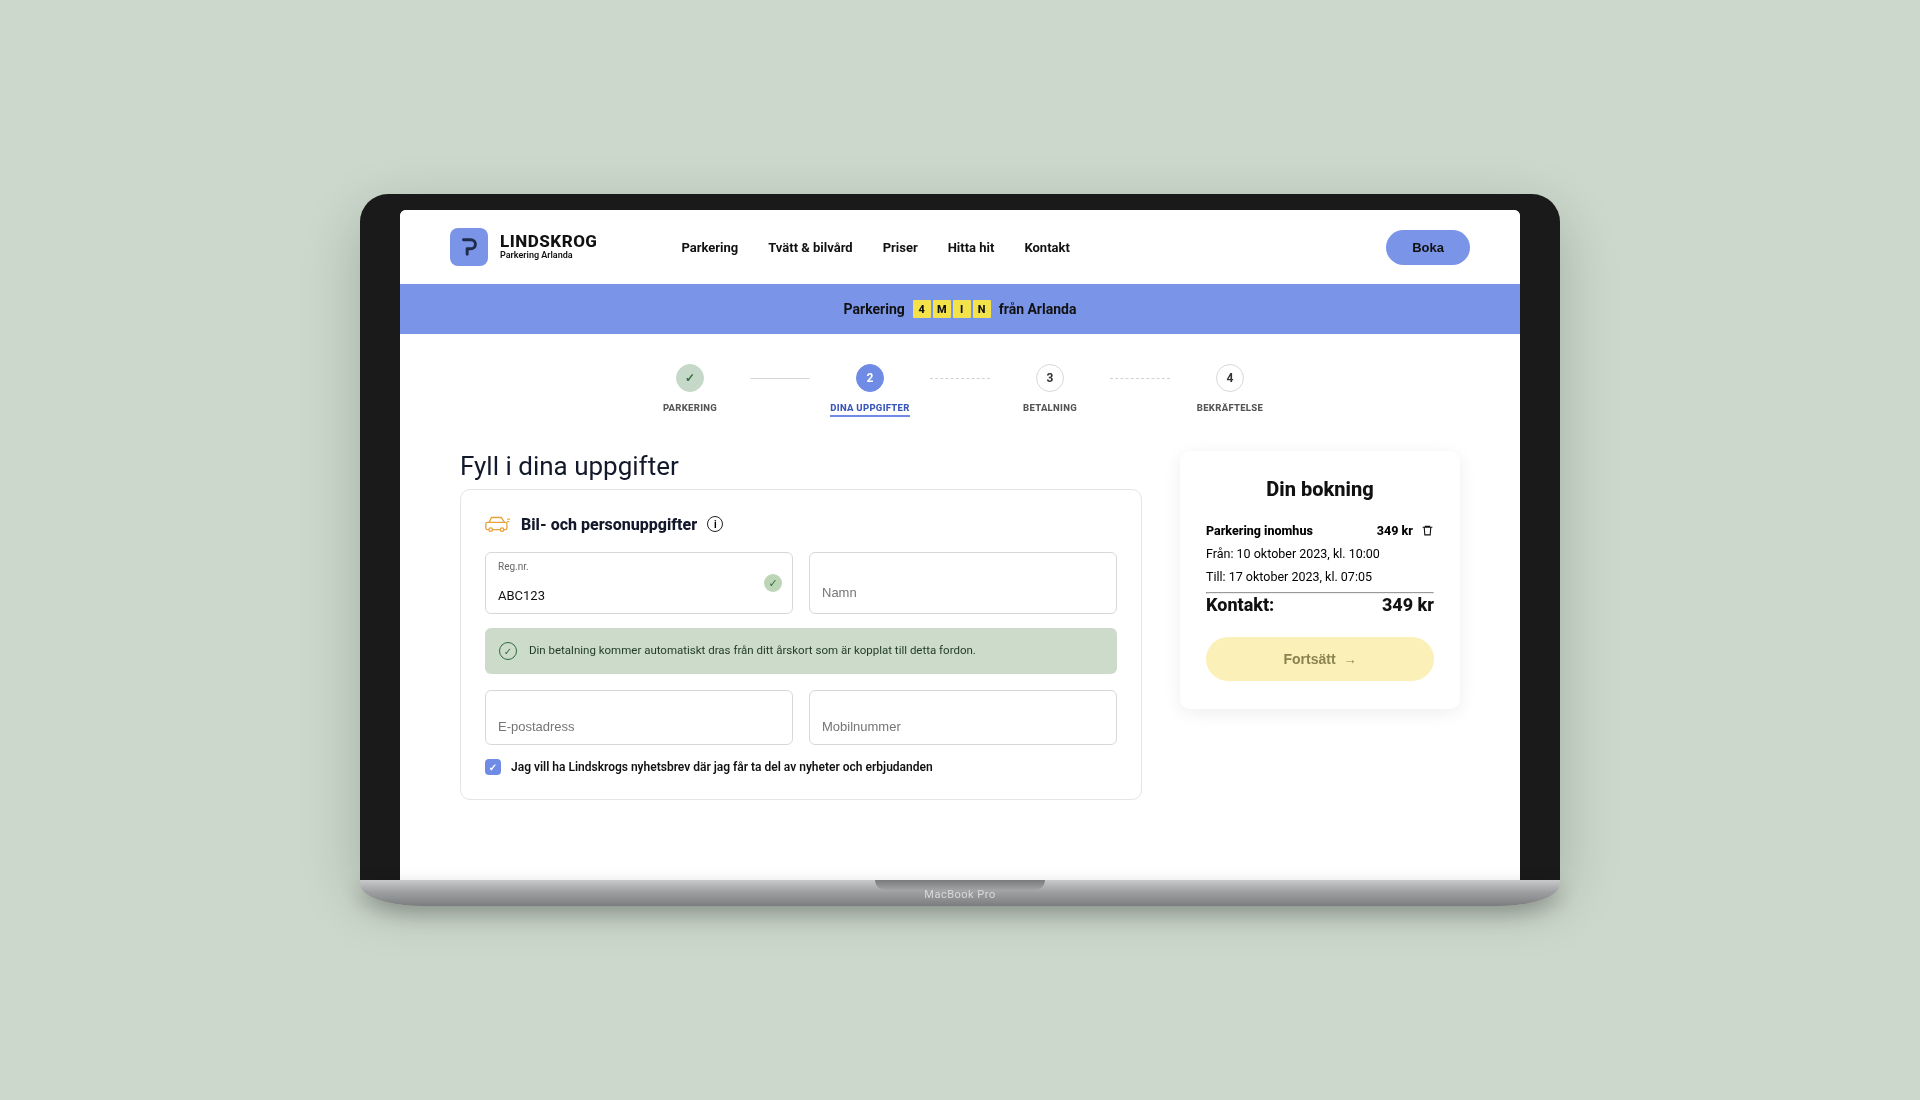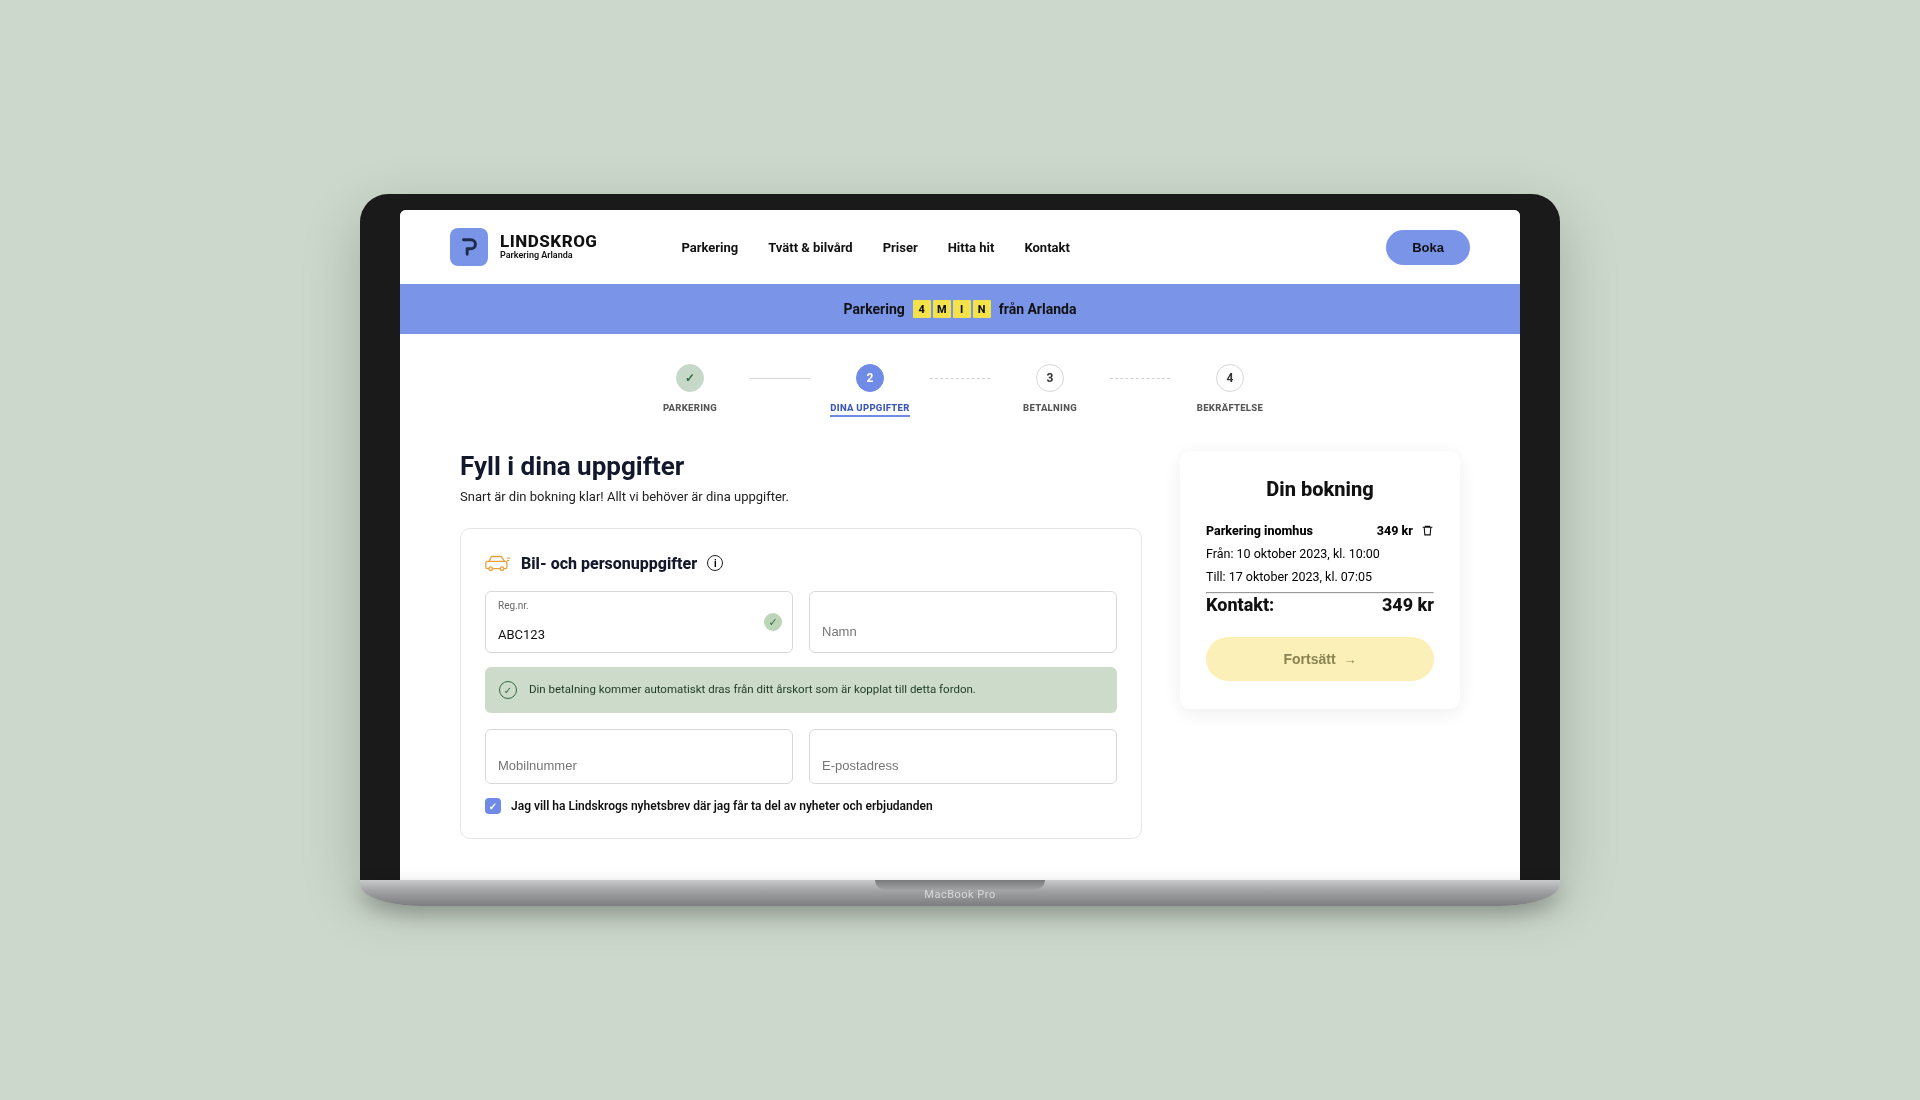--- a/index.html
+++ b/index.html
@@ -117,21 +117,21 @@
   .step-line { width:60px; height:1px; background:#d6d8dc; margin-top:14px; }
   .step-line.dashed { background:none; border-top:1px dashed #cfd2d7; }
 
   
   .main {
     padding: 20px 60px 0 60px;
     display:flex; gap:38px;
     align-items:flex-start;
   }
   .left { flex:1; }
-  .page-title { font-size:26px; font-weight:700; color:#13182b; margin-bottom:8px; }
+  .page-title { font-size:26px; font-weight:400; color:#13182b; margin-bottom:8px; }
   .page-sub { font-size:13px; color:#222; margin-bottom:24px; }
   .card {
     border:1px solid #e3e5e9; border-radius:10px; padding:24px 24px 24px 24px;
   }
   .card-head { display:flex; align-items:center; gap:10px; margin-bottom:18px; }
   .car-icon {
     width:26px; height:20px; position:relative;
   }
   .car-icon svg { width:100%; height:100%; }
   .card-title { font-size:16px; font-weight:800; color:#13182b; }
@@ -253,21 +253,20 @@
         <div class="step-line dashed"></div>
         <div class="step">
           <div class="step-circle">4</div>
           <div class="step-label">BEKRÄFTELSE</div>
         </div>
       </div>
 
       <div class="main">
         <div class="left">
           <h1 class="page-title">Fyll i dina uppgifter</h1>
-          <p class="page-sub">Snart är din bokning klar! Allt vi behöver är dina uppgifter.</p>
 
           <div class="card">
             <div class="card-head">
               <span class="car-icon">
                 <svg viewBox="0 0 32 24" fill="none">
                   <rect x="1" y="10" width="26" height="9" rx="2" stroke="#e8a23a" stroke-width="1.6"></rect>
                   <path d="M5 10 L8 4 H20 L24 10" stroke="#e8a23a" stroke-width="1.6" fill="none"></path>
                   <circle cx="7" cy="19" r="2.2" stroke="#e8a23a" stroke-width="1.6" fill="#fff"></circle>
                   <circle cx="21" cy="19" r="2.2" stroke="#e8a23a" stroke-width="1.6" fill="#fff"></circle>
                   <line x1="27" y1="6" x2="31" y2="6" stroke="#e8a23a" stroke-width="1.4"></line>
@@ -289,24 +288,24 @@
               </div>
             </div>
 
             <div class="notice">
               <span class="tick">✓</span>
               <span class="notice-text">Din betalning kommer automatiskt dras från ditt årskort som är kopplat till detta fordon.</span>
             </div>
 
             <div class="row">
               <div class="field">
-                <input placeholder="Mobilnummer" style="">
+                <input placeholder="E-postadress" style="">
               </div>
               <div class="field">
-                <input placeholder="E-postadress" style="">
+                <input placeholder="Mobilnummer" style="">
               </div>
             </div>
 
             <div class="check-row">
               <span class="checkbox">✓</span>
               <span>Jag vill ha Lindskrogs nyhetsbrev där jag får ta del av nyheter och erbjudanden</span>
             </div>
           </div>
         </div>
 

